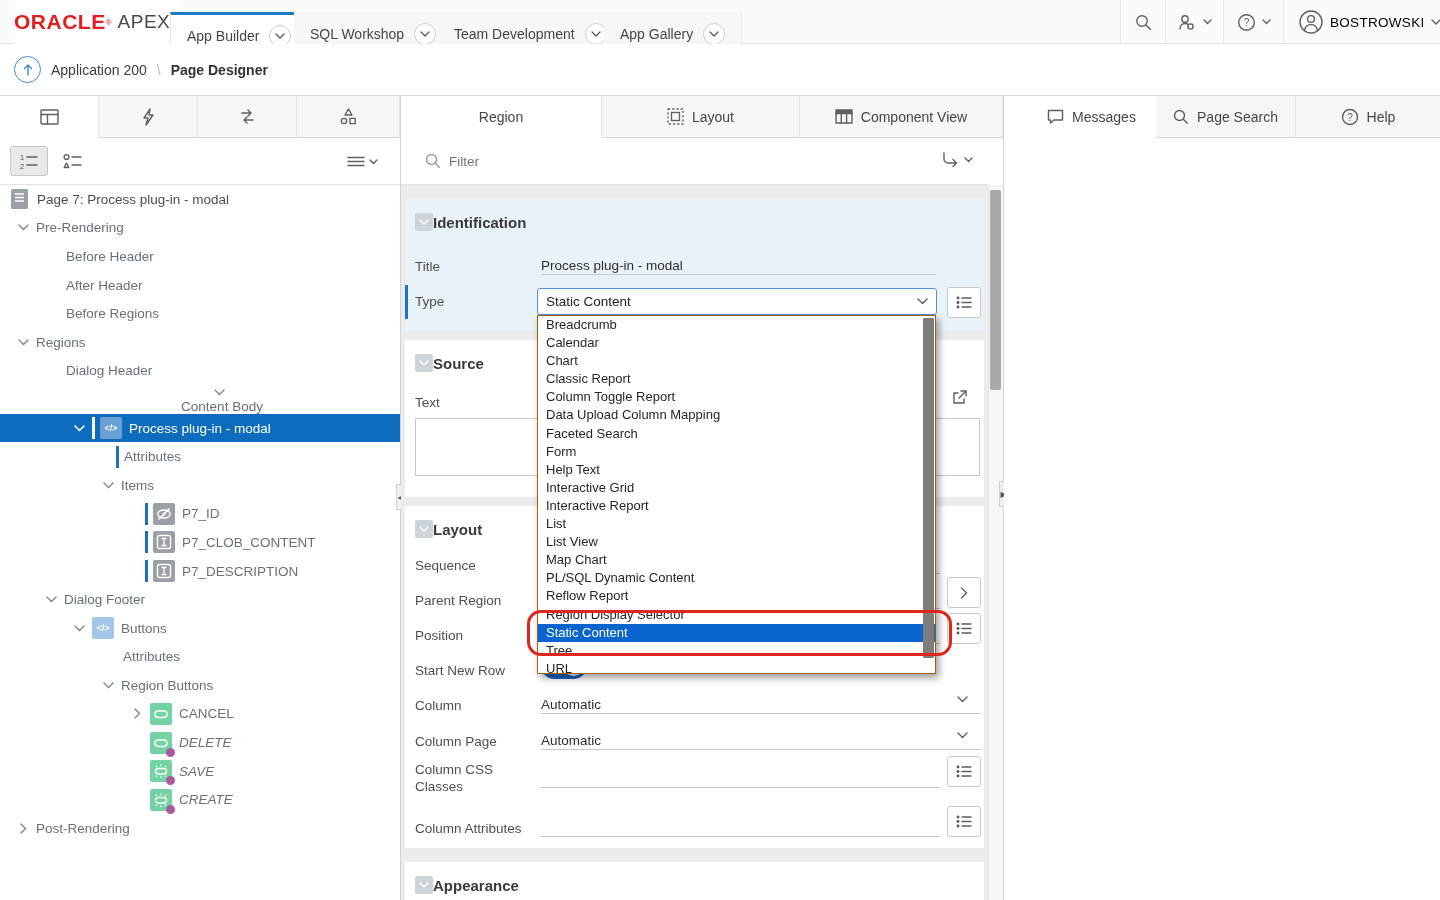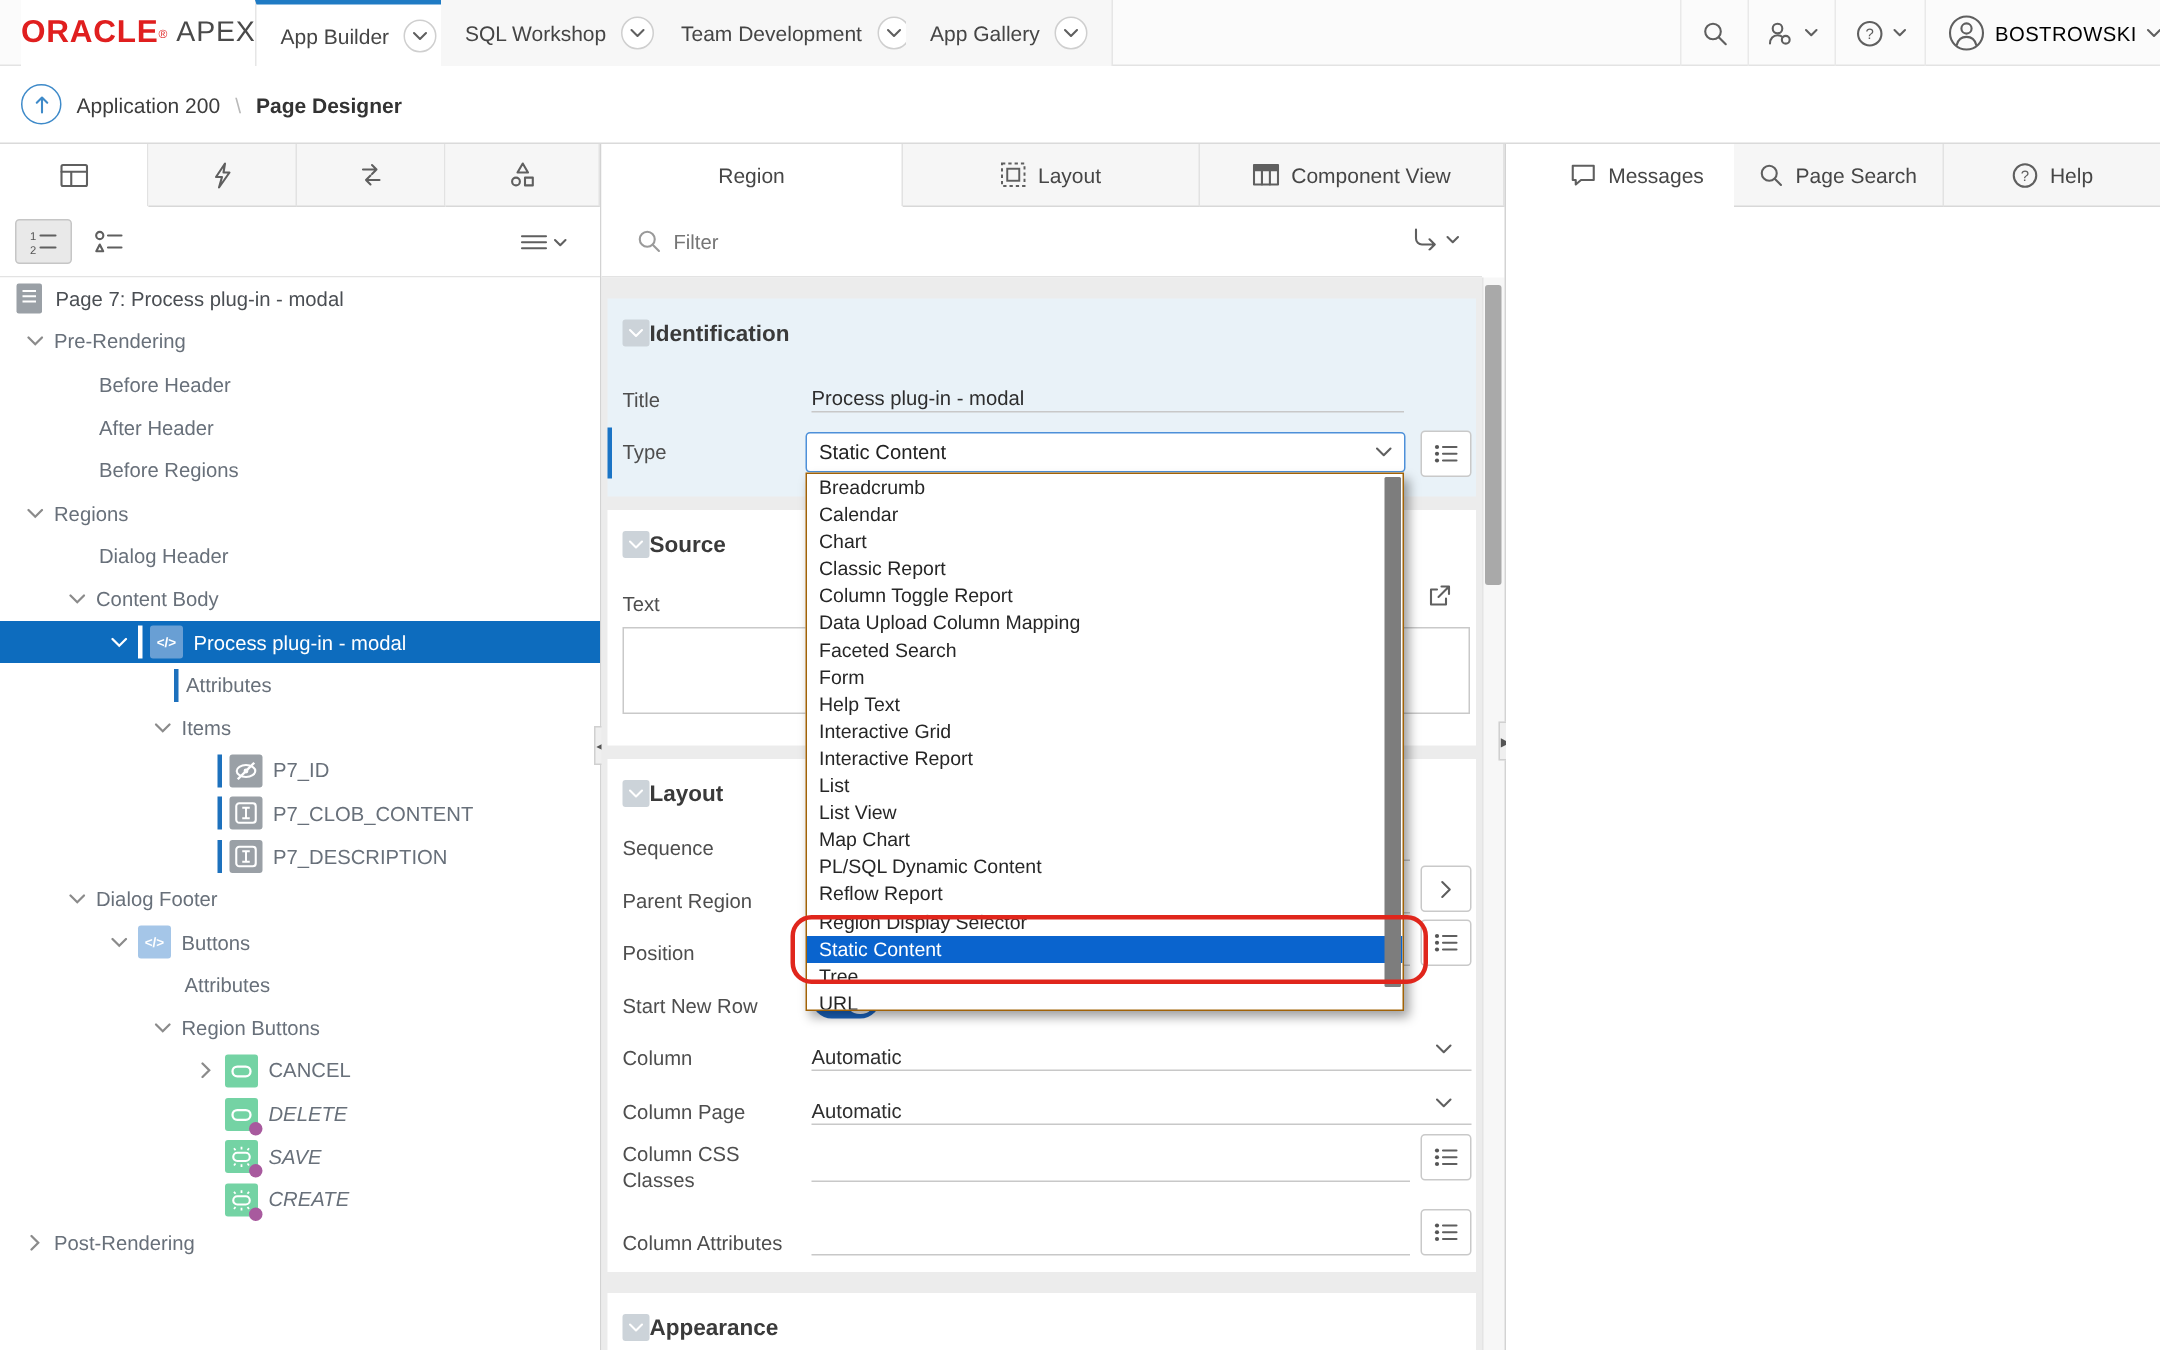--- a/index.html
+++ b/index.html
@@ -7,21 +7,21 @@
   body { font-family:"Liberation Sans","DejaVu Sans",sans-serif; background:#fff; color:#404040; overflow:hidden; }
   .abs { position:absolute; }
   #stage { position:relative; width:1440px; height:900px; background:#fff; }
 
   
   #hdr1 { left:0; top:0; width:1440px; height:44px; background:#fbfbfb; border-bottom:1px solid #e3e3e3; }
   .logo-wrap { left:14px; top:0; height:44px; display:flex; align-items:center; background:#fff; padding-right:10px; }
   .logo-oracle { color:#e01f1f; font-weight:bold; font-size:21px; letter-spacing:.5px; }
   .logo-reg { color:#e01f1f; font-size:8px; vertical-align:top; }
   .logo-apex { color:#4a4a4a; font-size:19px; margin-left:6px; letter-spacing:.5px; }
-  .navtab { top:0; height:44px; display:flex; align-items:center; gap:10px; padding:0 16px;
+  .navtab { top:12px; height:44px; display:flex; align-items:center; gap:10px; padding:0 16px;
             background:#f7f7f7; border-right:1px solid #e6e6e6; font-size:14px; color:#454545; cursor:pointer; }
   .navtab.active { background:#fff; border-top:3px solid #1f7bc4; border-left:1px solid #e6e6e6; }
   .chev-circle { width:22px; height:22px; border-radius:50%; border:1px solid #cfcfcf; background:#fff;
                  display:flex; align-items:center; justify-content:center; }
   .hdr-icon-btn { top:0; height:44px; display:flex; align-items:center; justify-content:center; gap:6px;
                   border-left:1px solid #e9e9e9; color:#555; cursor:pointer; }
   .user-name { font-size:13.5px; color:#000000; letter-spacing:.3px; }
 
   
   #hdr2 { left:0; top:44px; width:1440px; height:52px; background:#fff; border-bottom:1px solid #dadada; }
@@ -378,21 +378,21 @@
         <span class="tchev">
           <svg width="11" height="7">
             <path d="M1 1l4.5 4.5L10 1" fill="none" stroke="#8b8b8b" stroke-width="1.5" stroke-linecap="round"></path>
           </svg>
         </span>
         <span class="tlabel">Regions</span>
       </div>
       <div class="trow" style="padding-left: 66px;">
         <span class="tlabel">Dialog Header</span>
       </div>
-      <div class="trow" style="padding-left: 44px;">
+      <div class="trow" style="padding-left: 44px; flex-direction: column;">
         <span class="tchev">
           <svg width="11" height="7">
             <path d="M1 1l4.5 4.5L10 1" fill="none" stroke="#8b8b8b" stroke-width="1.5" stroke-linecap="round"></path>
           </svg>
         </span>
         <span class="tlabel">Content Body</span>
       </div>
       <div class="trow sel" style="padding-left: 72px;">
         <span class="tchev">
           <svg width="11" height="7">

